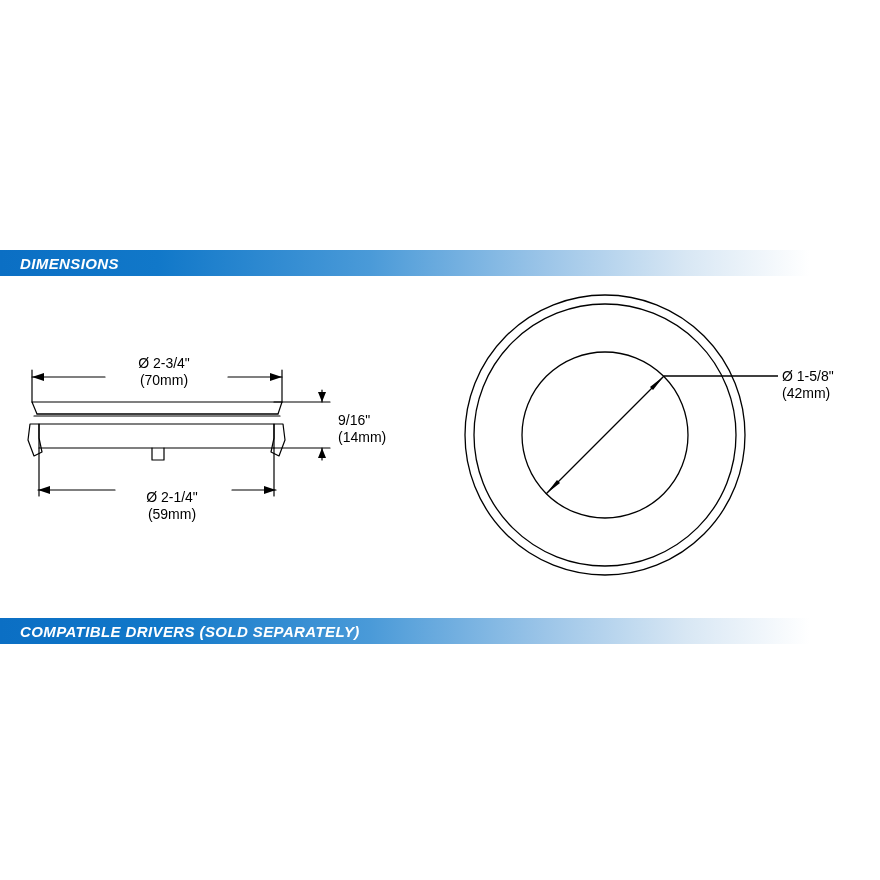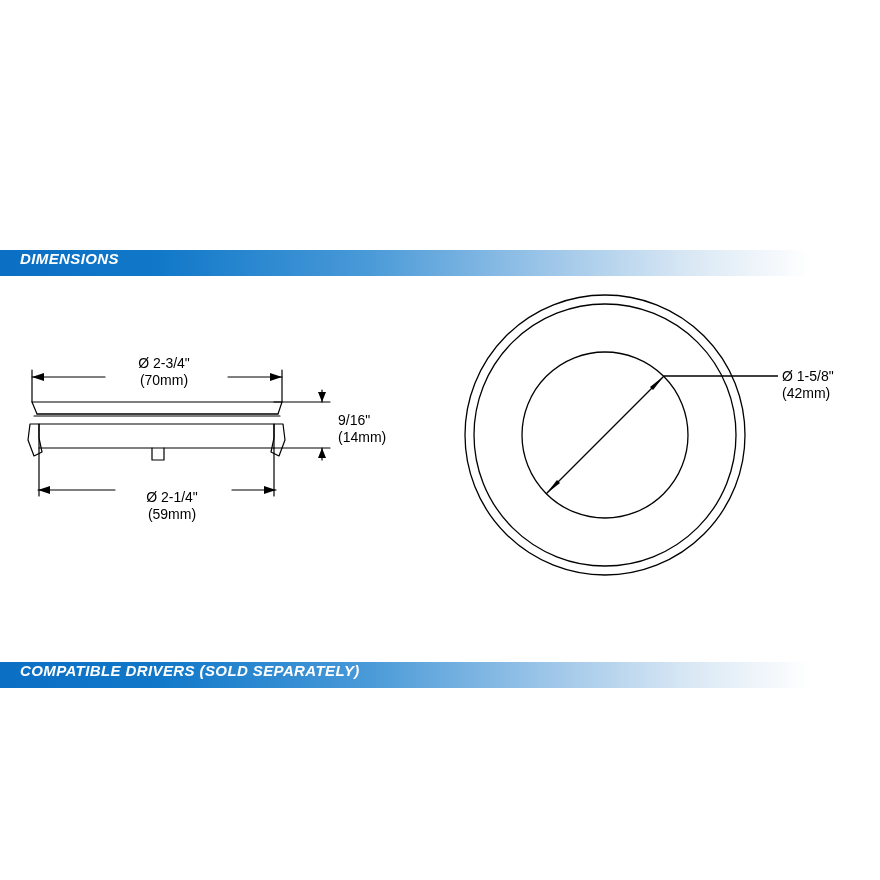--- a/index.html
+++ b/index.html
@@ -17,32 +17,33 @@
   }
 
   
   .section-bar {
     position: absolute;
     left: 0;
     width: 880px;
     height: 26px;
     background: linear-gradient(to right, #0b6fc4 0%, #1178c9 18%, #4a9ad8 42%, #9cc5e8 62%, #d8e7f4 78%, #ffffff 92%);
     display: flex;
+    align-items: center;
   }
   .section-bar .bar-label {
     font-size: 15px;
     font-weight: bold;
     font-style: italic;
     color: #ffffff;
     letter-spacing: 0.4px;
     padding-left: 20px;
     white-space: nowrap;
   }
   #bar-dimensions { top: 250px; }
-  #bar-drivers { top: 618px; margin-top: 44px; }
+  #bar-drivers { top: 618px; }
 
   
   .drawing {
     position: absolute;
   }
   #side-view-drawing { left: 10px; top: 340px; }
   #top-view-drawing { left: 460px; top: 280px; }
 
   .dim-text {
     position: absolute;

